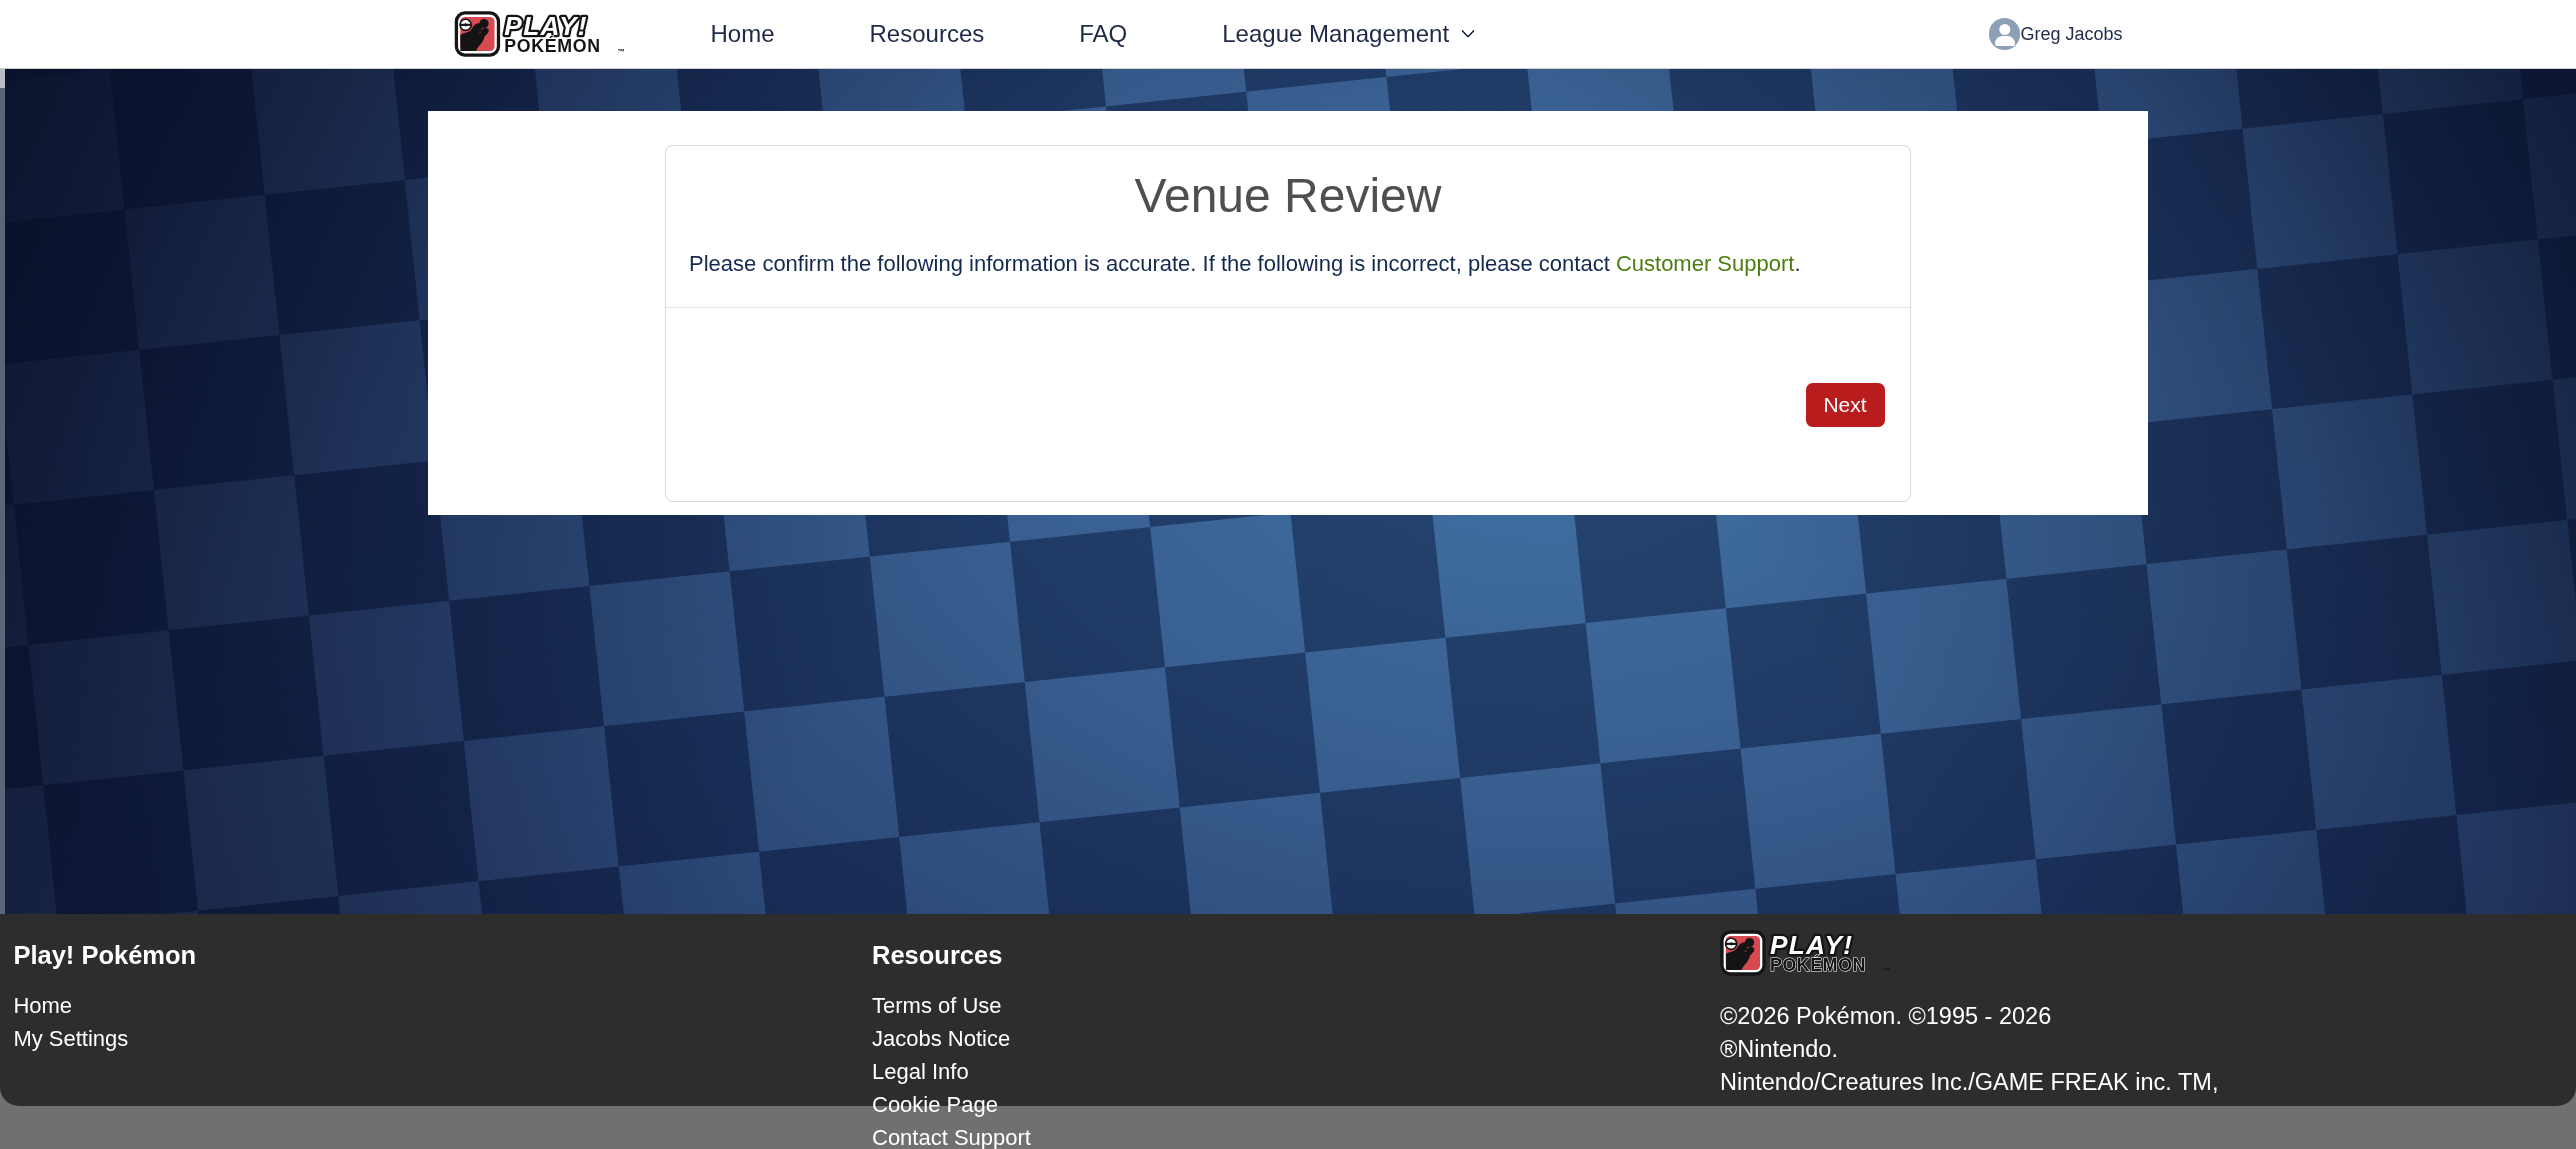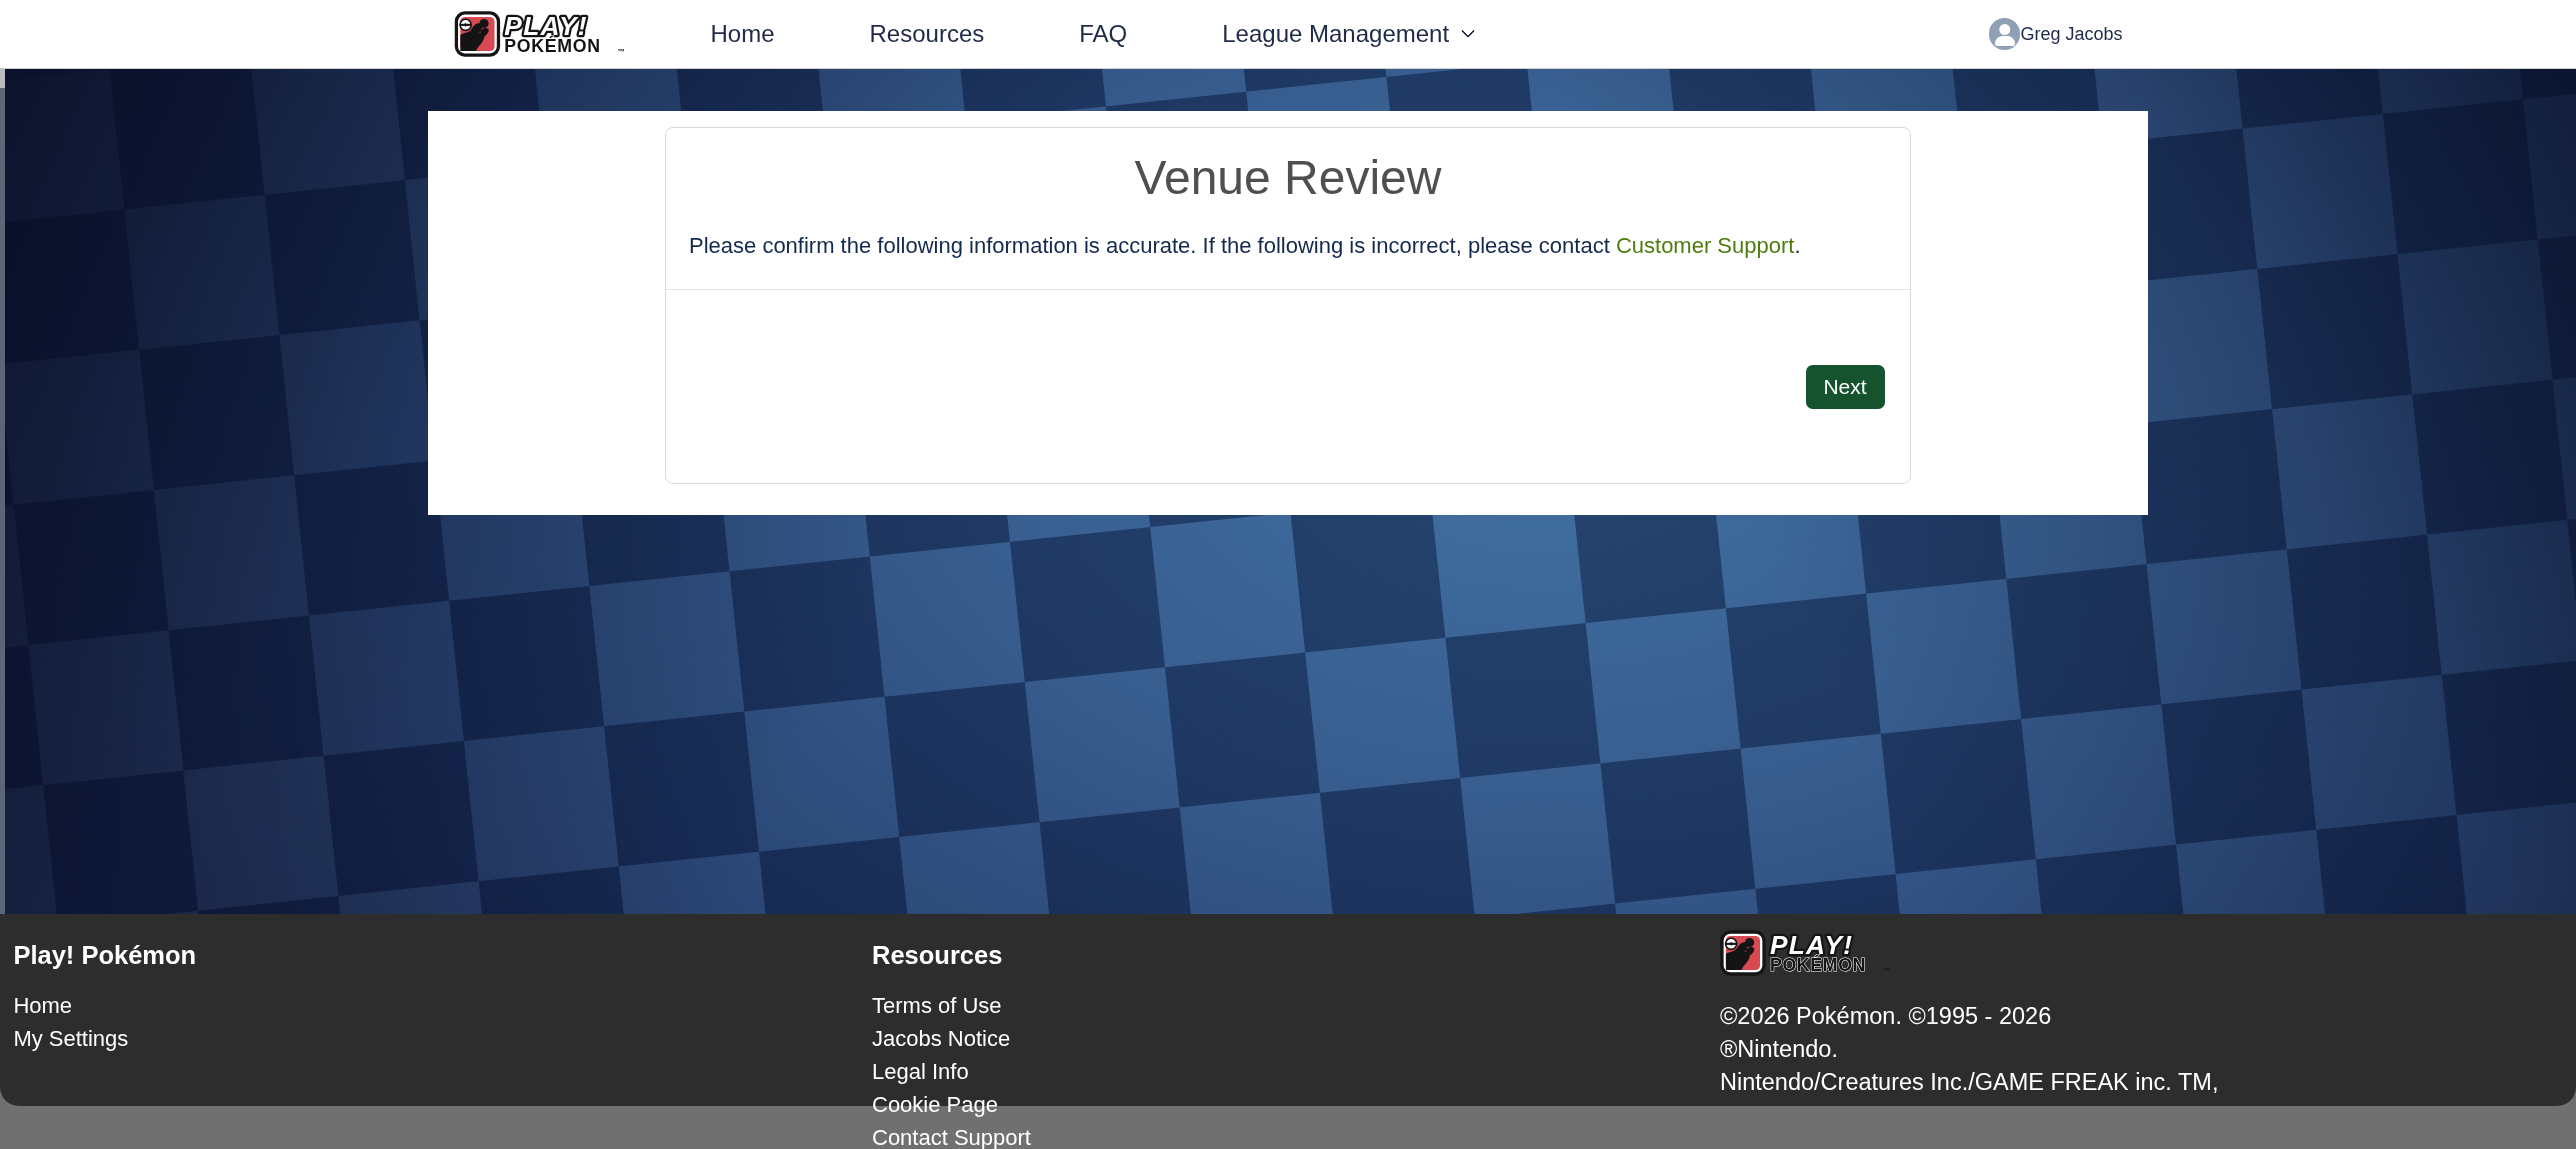--- a/index.html
+++ b/index.html
@@ -37,29 +37,29 @@
   .hero::after{
     content:"";position:absolute;inset:0;pointer-events:none;
     background:
       linear-gradient(115deg, rgba(7,12,34,0.80) 0%, rgba(7,12,34,0.30) 18%, rgba(7,12,34,0) 38%),
       linear-gradient(245deg, rgba(7,12,34,0.70) 0%, rgba(7,12,34,0.25) 15%, rgba(7,12,34,0) 35%);
   }
   .left-strip{position:absolute;left:0;top:0;width:5.4px;height:100%;z-index:3;
     background:linear-gradient(#b9bcc4 0 19px,#5d6679 19px 100%);}
 
   
-  .panel{position:relative;z-index:4;width:1720px;height:404px;margin:0 auto;top:42px;background:#ffffff;padding-top:16px;}
+  .panel{position:relative;z-index:4;width:1720px;height:404px;margin:0 auto;top:42px;background:#ffffff;padding-top:34px;}
   .card{width:1246px;height:357px;margin:0 auto;background:#fff;border:1.3px solid #d9d9d9;border-radius:8px;display:flex;flex-direction:column;}
   .card-title{margin:23px 0 0;text-align:center;font-size:48px;font-weight:400;color:#4f4f4f;line-height:1.14;}
   .intro{margin:27px 23px 0;font-size:22px;color:#13294e;line-height:1.15;white-space:nowrap;}
   .intro a{color:#4d7c0f;text-decoration:none;}
   .info{margin:19px 23px 0;font-size:22px;color:#13294e;line-height:33px;}
   .card-divider{height:1.3px;background:#e4e4e4;margin-top:31px;flex:0 0 auto;}
   .card-footer{flex:1;display:flex;align-items:center;justify-content:flex-end;padding-right:25.5px;}
-  .next-btn{width:79px;height:44px;background:#14532d;color:#ffffff;border:none;border-radius:6.7px;font-size:21px;font-family:inherit;cursor:pointer;}
+  .next-btn{width:79px;height:44px;background:#b91c1c;color:#ffffff;border:none;border-radius:6.7px;font-size:21px;font-family:inherit;cursor:pointer;}
 
   
   .footer-wrap{position:relative;z-index:5;background:#707070;}
   footer{position:relative;height:192px;background:#2d2d2d;border-radius:0 0 19px 19px;color:#fff;}
   .fcol{position:absolute;top:27px;}
   .fcol1{left:13.4px;}
   .fcol2{left:872px;}
   .fcol3{left:1720px;top:16px;}
   .fheading{font-size:25.5px;font-weight:bold;margin-bottom:19px;color:#ffffff;}
   footer a{display:block;color:#ffffff;text-decoration:none;font-size:22px;line-height:33px;}

